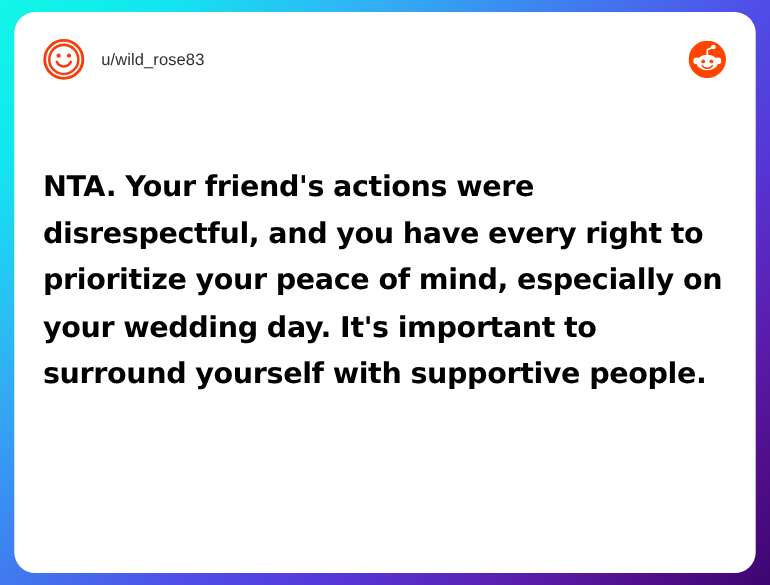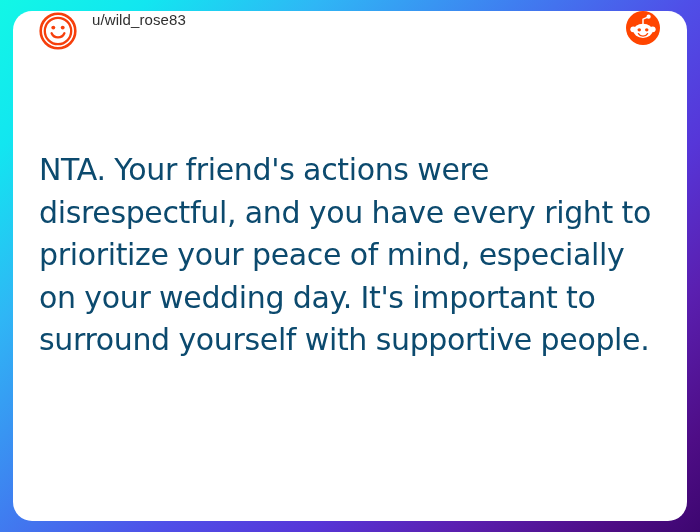--- a/index.html
+++ b/index.html
@@ -41,20 +41,21 @@
   }
 
   
   .card-header {
     position: absolute;
     left: 0;
     top: 0;
     width: 100%;
     height: 86px;
     display: flex;
+    align-items: center;
     padding: 0 24px 0 24px;
   }
 
   .avatar {
     width: 40px;
     height: 40px;
     flex: 0 0 40px;
     display: block;
     margin-left: 1px;
   }
@@ -81,24 +82,24 @@
   
   .comment-body {
     position: absolute;
     left: 26px;
     top: 138px;
     width: 630px;
   }
 
   .comment-text {
     font-family: "DejaVu Sans", "Liberation Sans", sans-serif;
-    font-size: 30px;
+    font-size: 26px;
     line-height: 42.5px;
-    font-weight: 400;
-    color: #0c4a6e;
+    font-weight: 700;
+    color: #000000;
     letter-spacing: -0.35px;
     word-spacing: -0.5px;
     white-space: pre-wrap;
   }
 </style>
 </head>
 <body>
 
 <div class="card">
 

